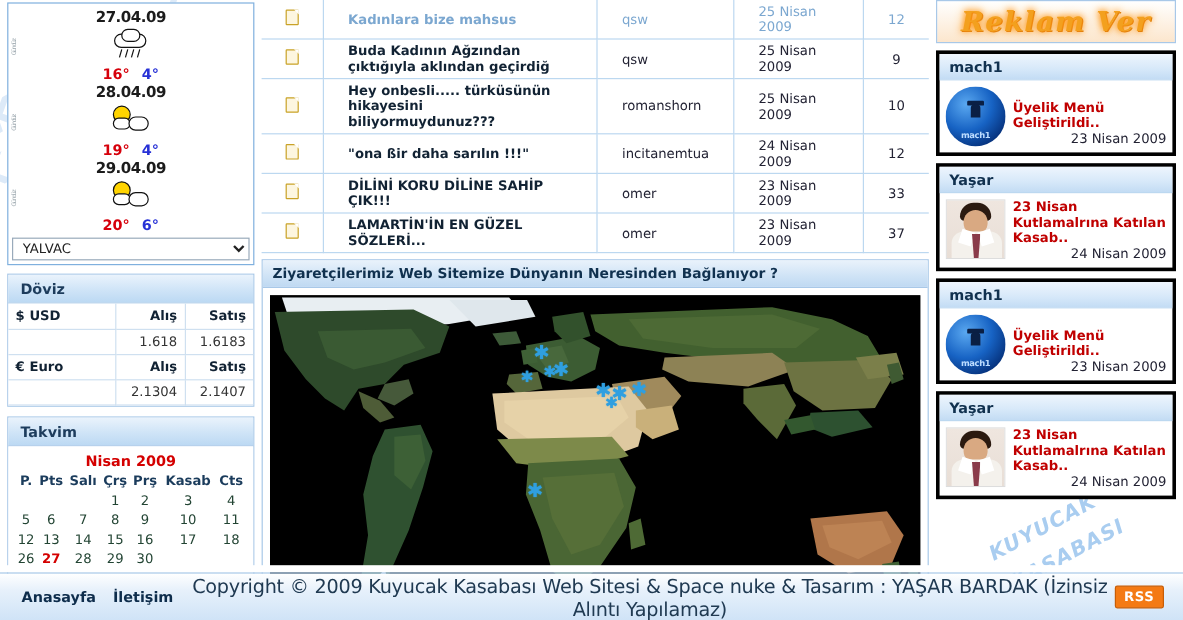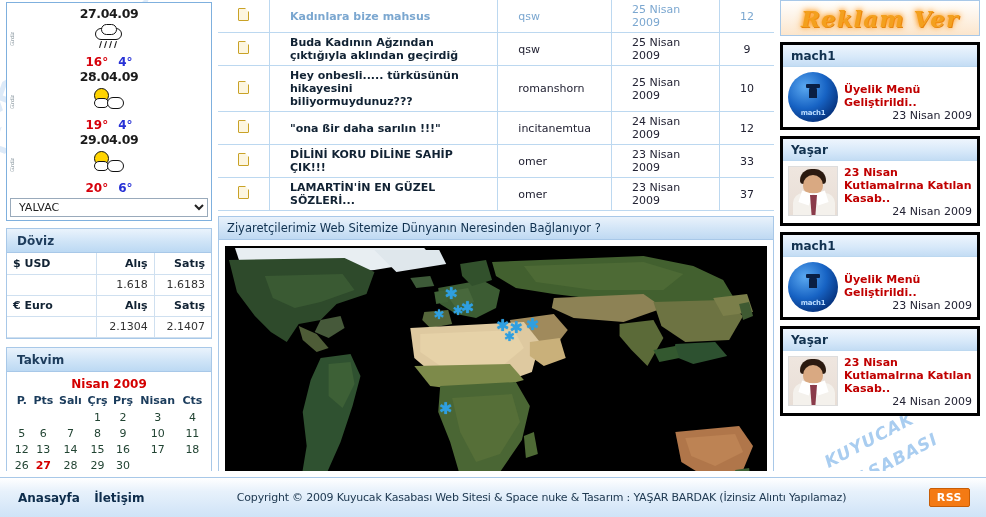--- a/index.html
+++ b/index.html
@@ -154,21 +154,21 @@
   .doc-icon i:after {
     content:""; position:absolute; right:-1px; top:-1px;
     border-width:0 4px 4px 0; border-style:solid;
     border-color:transparent #ffffff transparent transparent;
   }
 
   
   #map-panel { border:1px solid #a8c8e8; background:#fff; margin-top:5px; padding:0; }
   #map-head {
     height:23px; line-height:23px; padding-left:8px;
-    font-weight:normal; font-size:11.5px; color:#10314f;
+    font-weight:bold; font-size:11.5px; color:#10314f;
     background: linear-gradient(to bottom,#e9f2fb 0%, #cfe3f6 60%, #bfd9f2 100%);
     border-bottom:1px solid #a8c8e8;
   }
   #map-wrap { padding:6px; }
   #map {
     position:relative; width:100%; height:276px;
     background:#000;
     overflow:hidden;
   }
   .marker {
@@ -254,21 +254,21 @@
 
   
   #footer {
     position:absolute; left:0; bottom:0; width:986px; height:40px;
     border-top:1px solid #a8c8e8;
     background: linear-gradient(to bottom, #ffffff 0%, #e7f1fb 35%, #cfe3f7 100%);
     display:flex; align-items:center;
   }
   #footer-nav { margin-left:18px; font-weight:bold; font-size:12px; color:#0e2d4c; }
   #footer-nav span { margin-right:10px; cursor:pointer; }
-  #footer-copy { flex:1; text-align:center; font-size:11px; color:#203a52; letter-spacing:-0.2px; }
+  #footer-copy { flex:1; text-align:center; font-size:16px; color:#203a52; letter-spacing:-0.2px; }
   #rss-btn {
     margin-right:16px; background:#f47a14; color:#fff; font-weight:bold;
     font-size:11px; padding:2px 7px; border:1px solid #c75d06; border-radius:2px;
     letter-spacing:0.5px;
   }
   .divider-strip {
     position:absolute; left:0; bottom:40px; width:986px; height:6px;
     background:#ffffff;
   }
 </style>
@@ -378,21 +378,21 @@
       <div class="panel-body" style="padding:0 6px 6px;">
         <div class="cal-title">Nisan 2009</div>
         <table class="cal">
           <tbody>
               <tr>
             <th>P.</th>
             <th>Pts</th>
             <th>Salı</th>
             <th>Çrş</th>
             <th>Prş</th>
-            <th>Nisan</th>
+            <th>Kasab</th>
             <th>Cts</th>
           </tr>
           <tr>
             <td></td>
             <td></td>
             <td></td>
             <td>1</td>
             <td>2</td>
             <td>3</td>
             <td>4</td>

